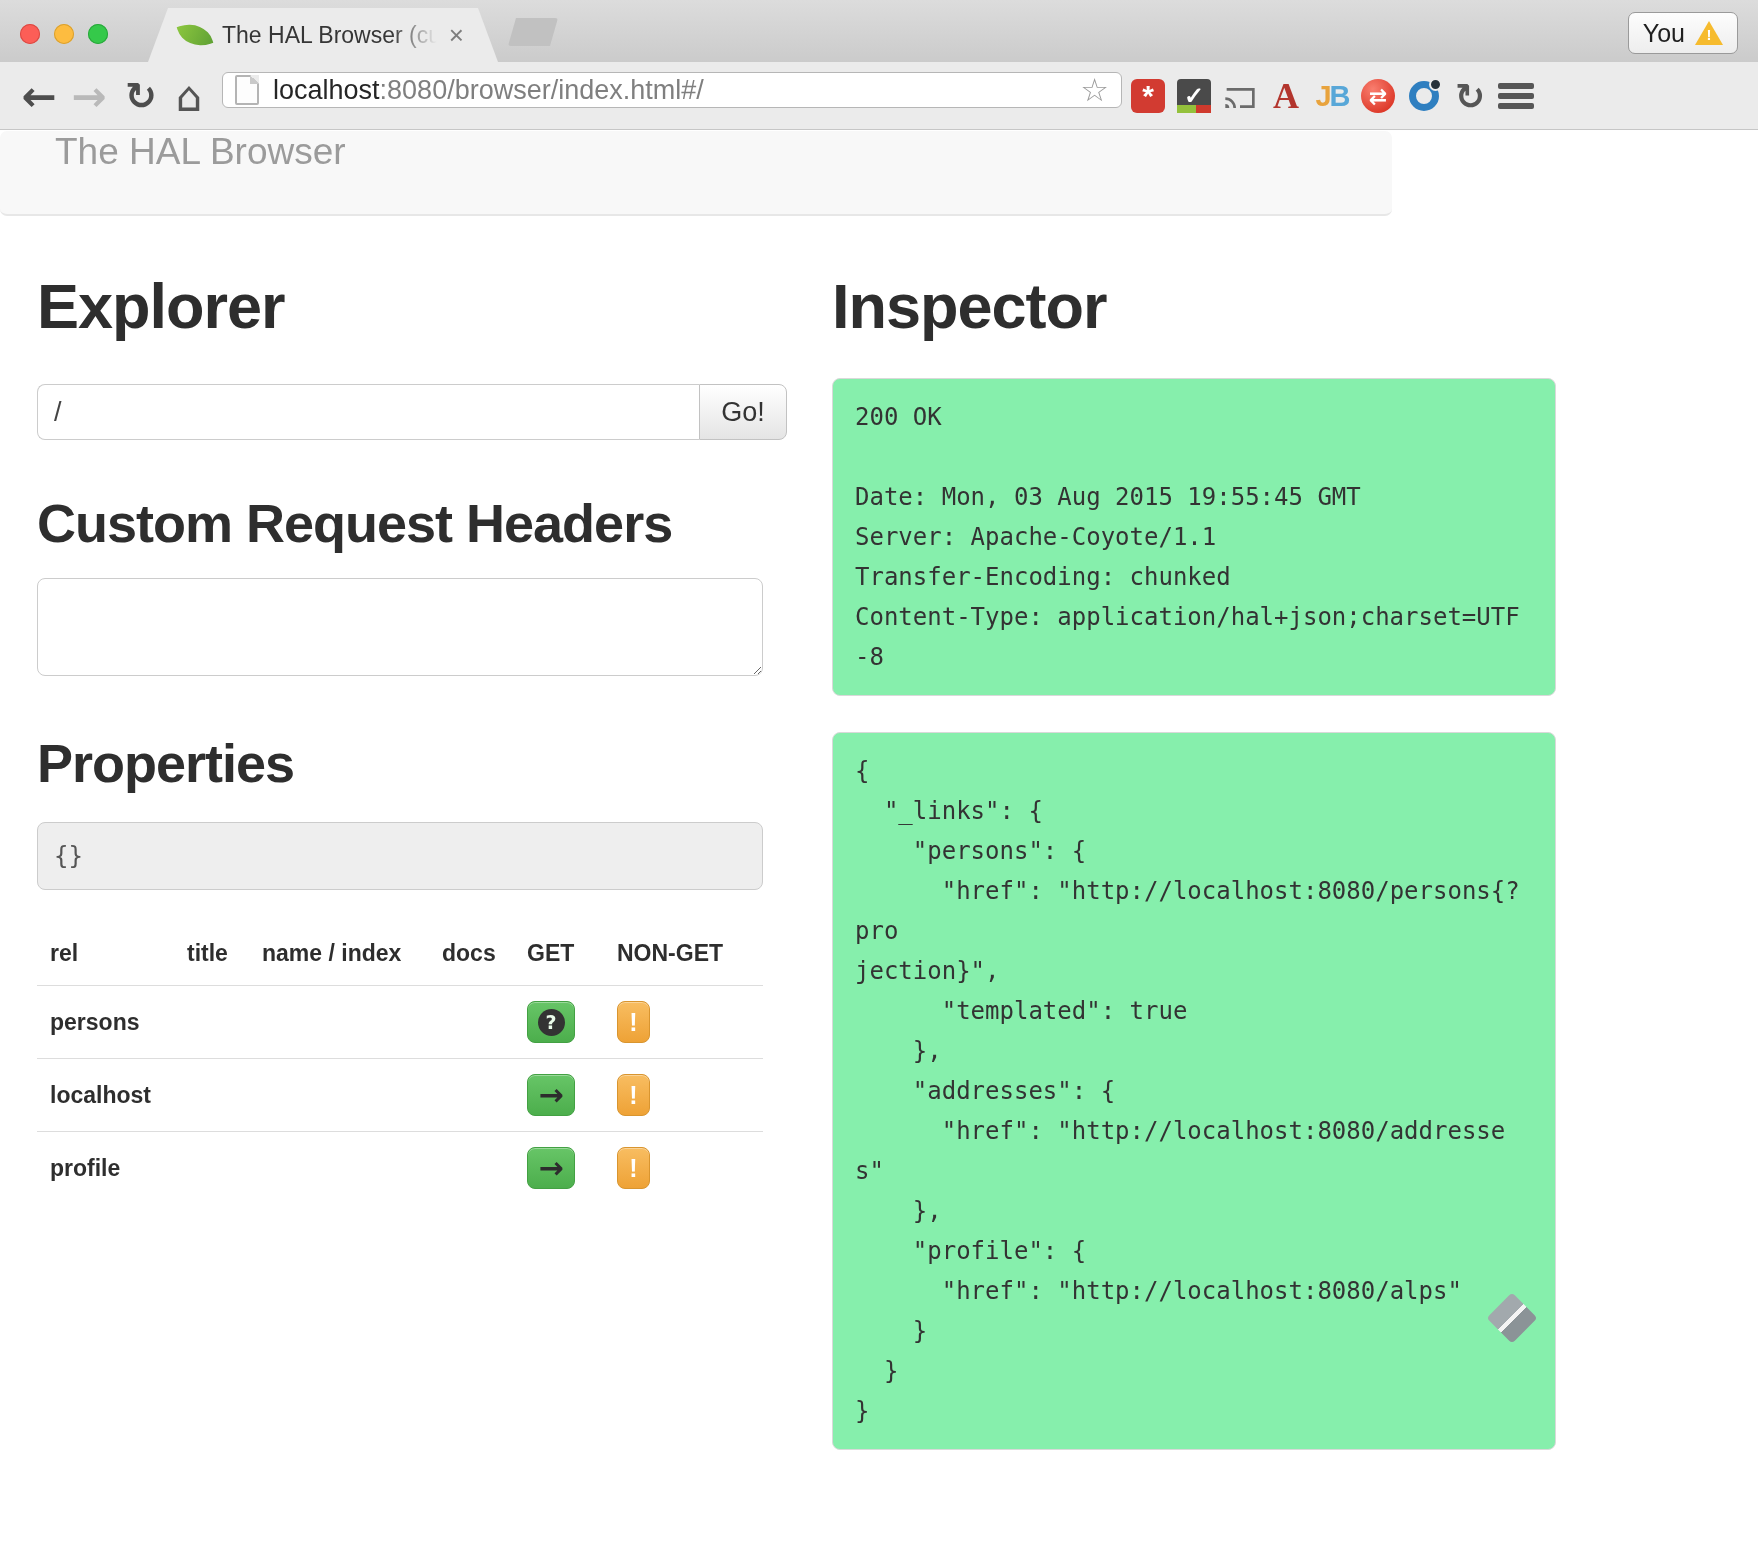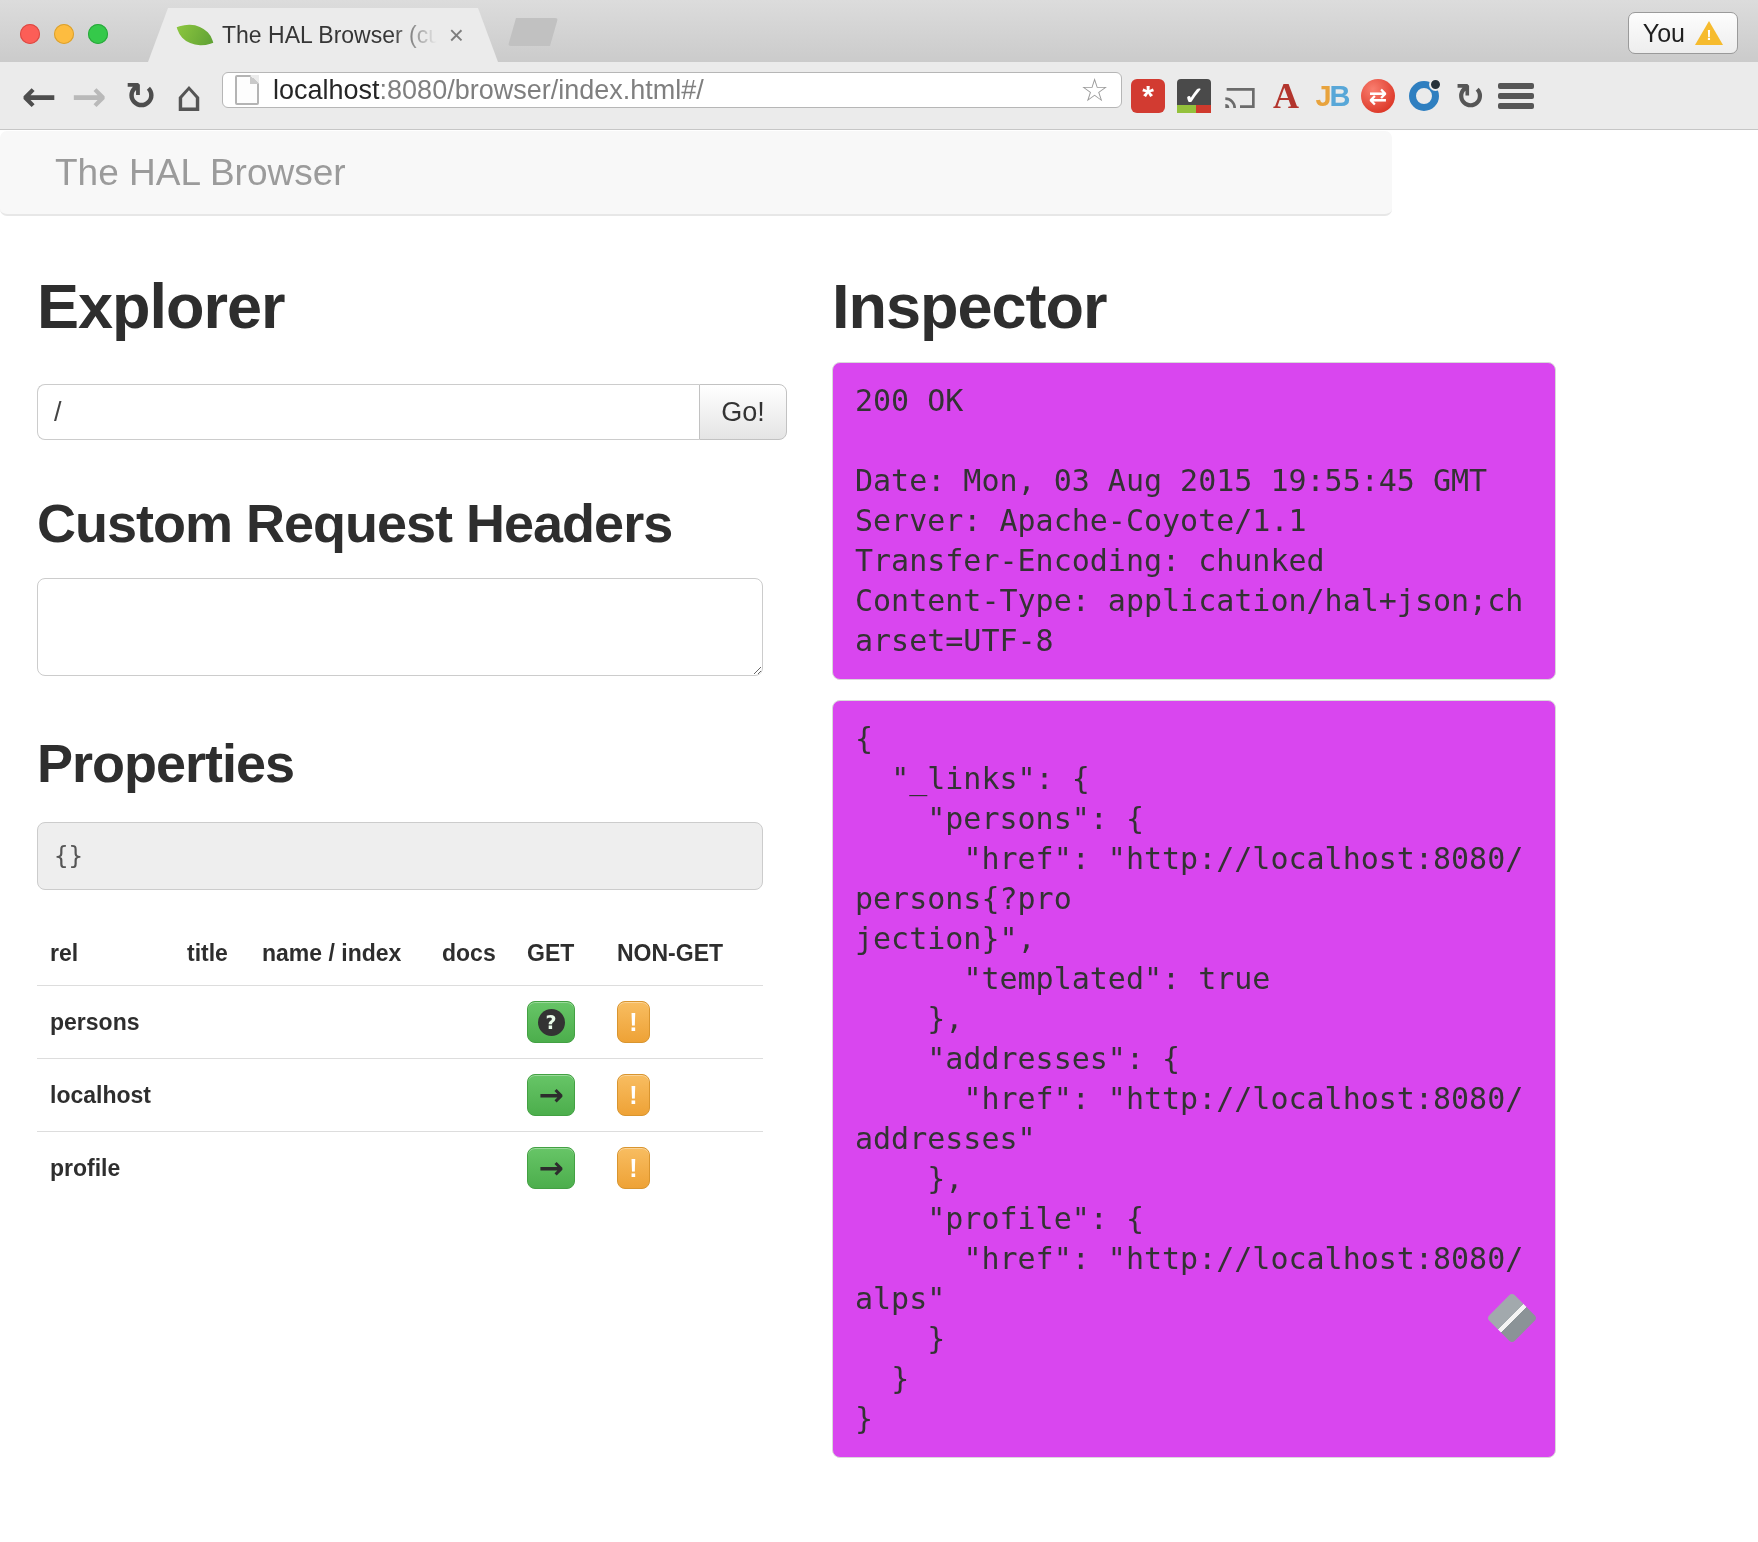--- a/index.html
+++ b/index.html
@@ -96,21 +96,21 @@
   .pocket-dot { position:absolute; top:-1px; right:-1px; width:13px; height:13px; background:#27323a; border-radius:50%; border:2px solid #ebebeb; }
   .ext-history { color:#565656; font-size:36px; }
   .menu-btn { position:absolute; left:1496px; top:18px; width:40px; height:32px;
     display:flex; flex-direction:column; justify-content:space-between; padding:3px 2px; }
   .menu-btn i { display:block; height:6px; border-radius:2px; background:#565656; }
 
   
   .site-header {
     position:absolute; top:131px; left:0; width:1392px; height:85px;
     background:#f8f8f8; border-bottom:2px solid #e7e7e7;
-    display:flex; align-items:center; padding-left:55px;border-radius:7px;
+    display:flex; align-items:flex-start; padding-left:55px;border-radius:7px;
   }
   .brand { font-size:37px; color:#9b9b9b; }
 
   .content { position:absolute; top:218px; left:0; width:1758px; display:flex; padding-left:37px; gap:45px; }
   .col-left  { width:750px; flex:0 0 auto; }
   .col-right { width:724px; flex:0 0 auto; }
 
   h1.pg { font-size:63px; font-weight:bold; color:#2e2e2e; margin:52px 0 0; letter-spacing:-1px; }
   h2.pg { font-size:54px; font-weight:bold; color:#2e2e2e; margin:52px 0 0; letter-spacing:-1px; }
 
@@ -158,22 +158,22 @@
   }
   .arrow-glyph { color:#2d2d2d; font-size:30px; font-weight:bold; line-height:1; font-family:"DejaVu Sans", sans-serif; }
   .btn-nonget {
     display:inline-flex; width:33px; height:42px; border-radius:8px; border:1px solid #d9952f;
     background:linear-gradient(#f8bd61,#eea236); color:#fff; font-size:25px; font-weight:bold;
     align-items:center; justify-content:center;
     box-shadow:inset 0 1px 0 rgba(255,255,255,.35);
   }
 
   pre.code-box {
-    margin:20px 0 0; background:#d946ef; border:1px solid #d9d9d9; border-radius:8px;
-    padding:18px 22px; font-family:"DejaVu Sans Mono", monospace; font-size:30px;
+    margin:36px 0 0; background:#86efac; border:1px solid #d9d9d9; border-radius:8px;
+    padding:18px 22px; font-family:"DejaVu Sans Mono", monospace; font-size:24px;
     line-height:40px; color:#333; white-space:pre-wrap; word-break:break-all; width:724px;
   }
   pre.body-box { min-height:636px; }
 
   .overlay-diamond {
     position:absolute; left:1494px; top:1300px; width:36px; height:36px;
     background:linear-gradient(90deg,#a2a9ad 46%, #f4f4f4 46%, #f4f4f4 56%, #8b9397 56%);
     transform:rotate(45deg); border-radius:4px;
   }
 </style>

